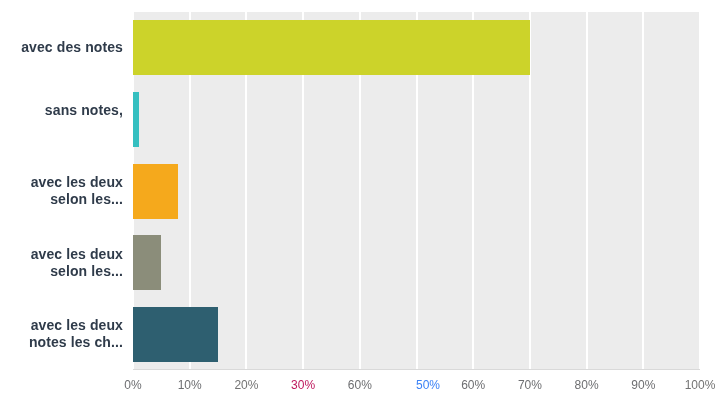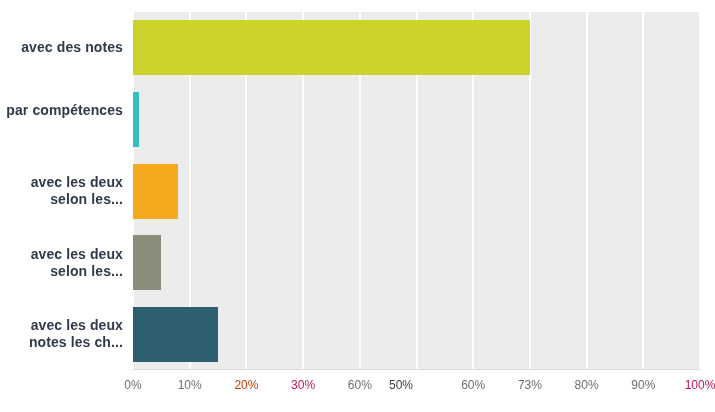--- a/index.html
+++ b/index.html
@@ -107,21 +107,21 @@
 </head>
 <body>
 
 <div id="chart-root">
 
   <div id="y-axis-labels">
       <div class="cat-label" style="top: 39.3px; color: rgb(47, 59, 74);">
         <span class="line">avec des notes</span>
       </div>
       <div class="cat-label" style="top: 102.4px; color: rgb(47, 59, 74);">
-        <span class="line">par compétences</span>
+        <span class="line">sans notes,</span>
       </div>
       <div class="cat-label" style="top: 174px; color: rgb(47, 59, 74);">
         <span class="line">avec les deux</span>
         <span class="line">selon les...</span>
       </div>
       <div class="cat-label" style="top: 245.6px; color: rgb(47, 59, 74);">
         <span class="line">avec les deux</span>
         <span class="line">selon les...</span>
       </div>
       <div class="cat-label" style="top: 317.2px; color: rgb(47, 59, 74);">
@@ -160,24 +160,24 @@
         <div class="bar-row" style="top: 294.7px; height: 55px;">
           <div class="bar" title="avec les deux selon les ch... — 15%" style="width: 85.05px; background: rgb(46, 95, 112);"></div>
         </div>
       </div>
   </div>
 
   <div id="x-axis-rule"></div>
   <div id="x-axis">
       <div class="x-tick" style="left: 0px; color: rgb(109, 110, 113);">0%</div>
       <div class="x-tick" style="left: 56.7px; color: rgb(109, 110, 113);">10%</div>
-      <div class="x-tick" style="left: 113.4px; color: #c2410c;">20%</div>
+      <div class="x-tick" style="left: 113.4px; color: #737373;">20%</div>
       <div class="x-tick" style="left: 170.1px; color: #be185d;">30%</div>
       <div class="x-tick" style="left: 226.8px; color: rgb(109, 110, 113);">60%</div>
-      <div class="x-tick" style="left: 268px; color: #404040;">50%</div>
+      <div class="x-tick" style="left: 295px; color: #3b82f6;">50%</div>
       <div class="x-tick" style="left: 340.2px; color: rgb(109, 110, 113);">60%</div>
-      <div class="x-tick" style="left: 396.9px; color: rgb(109, 110, 113);">73%</div>
+      <div class="x-tick" style="left: 396.9px; color: rgb(109, 110, 113);">70%</div>
       <div class="x-tick" style="left: 453.6px; color: rgb(109, 110, 113);">80%</div>
       <div class="x-tick" style="left: 510.3px; color: rgb(109, 110, 113); text-align: center;">90%</div>
-      <div class="x-tick" style="left: 567px; color: #be185d;">100%</div>
+      <div class="x-tick" style="left: 567px; color: #737373;">100%</div>
     </div>
 
 </div>
 
 </body></html>

